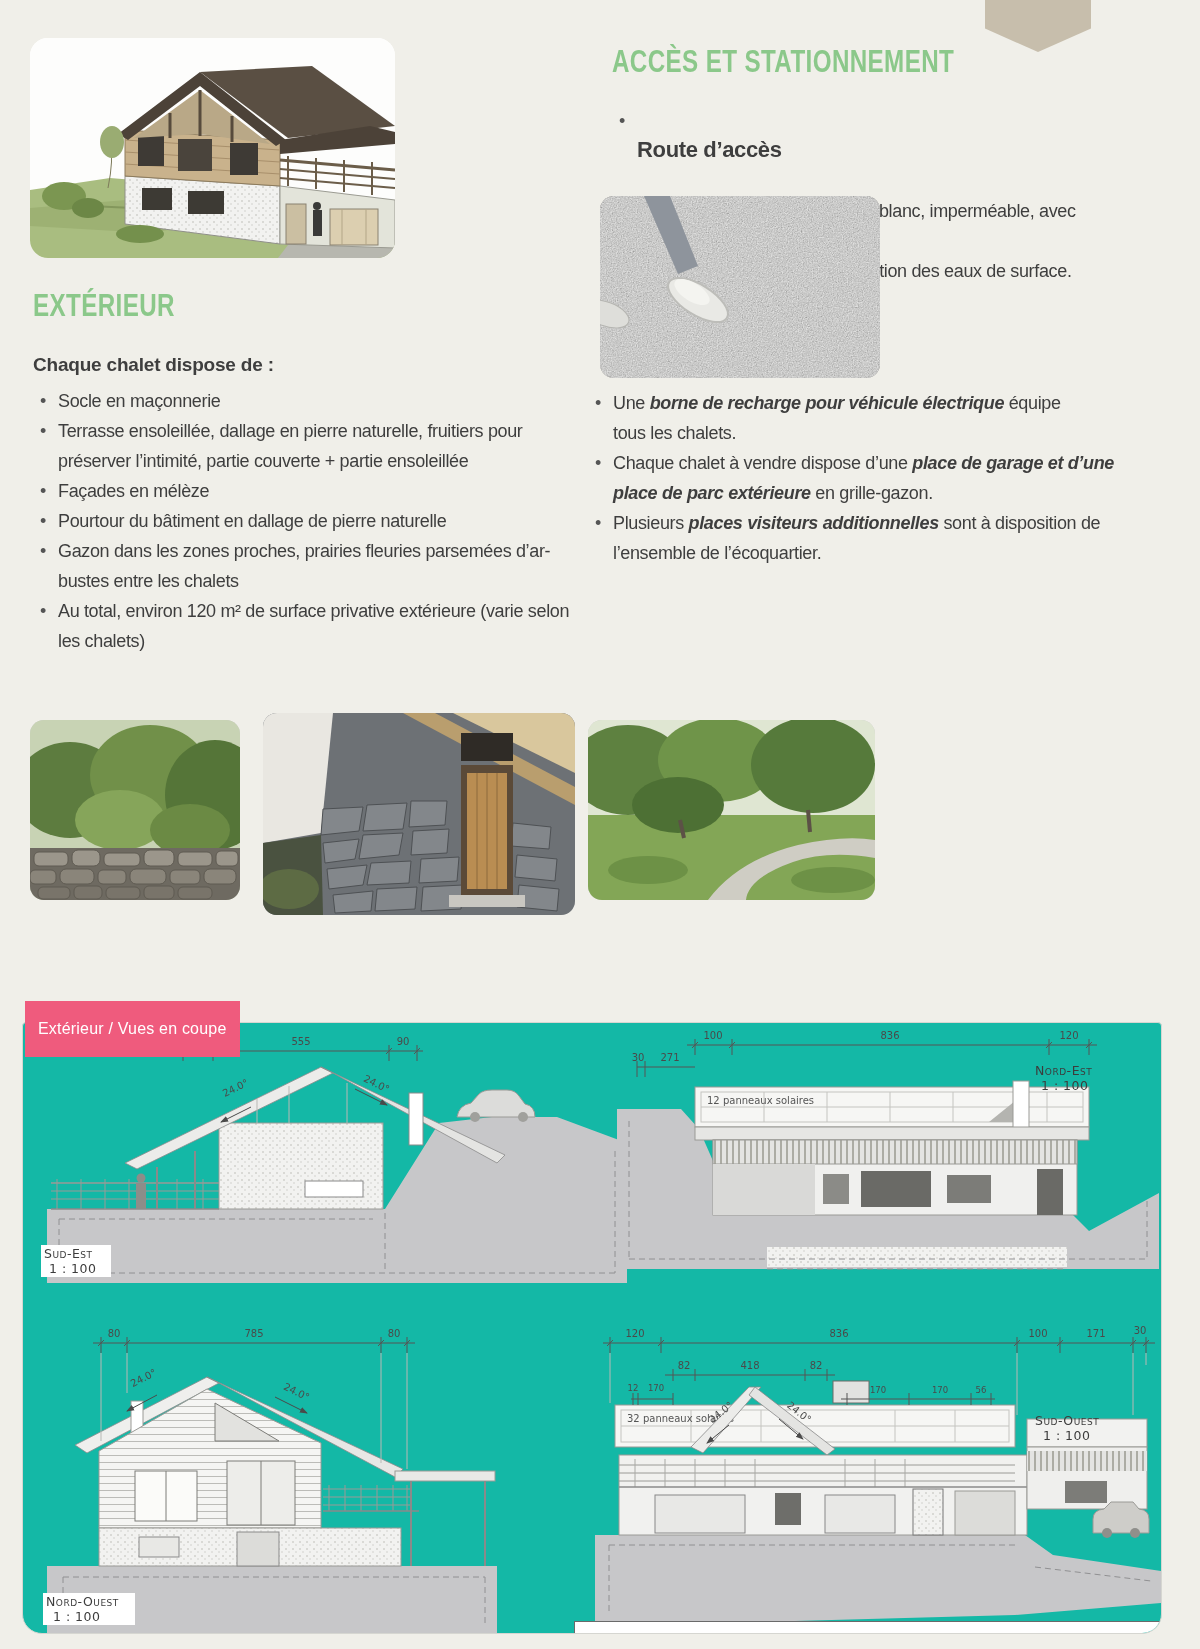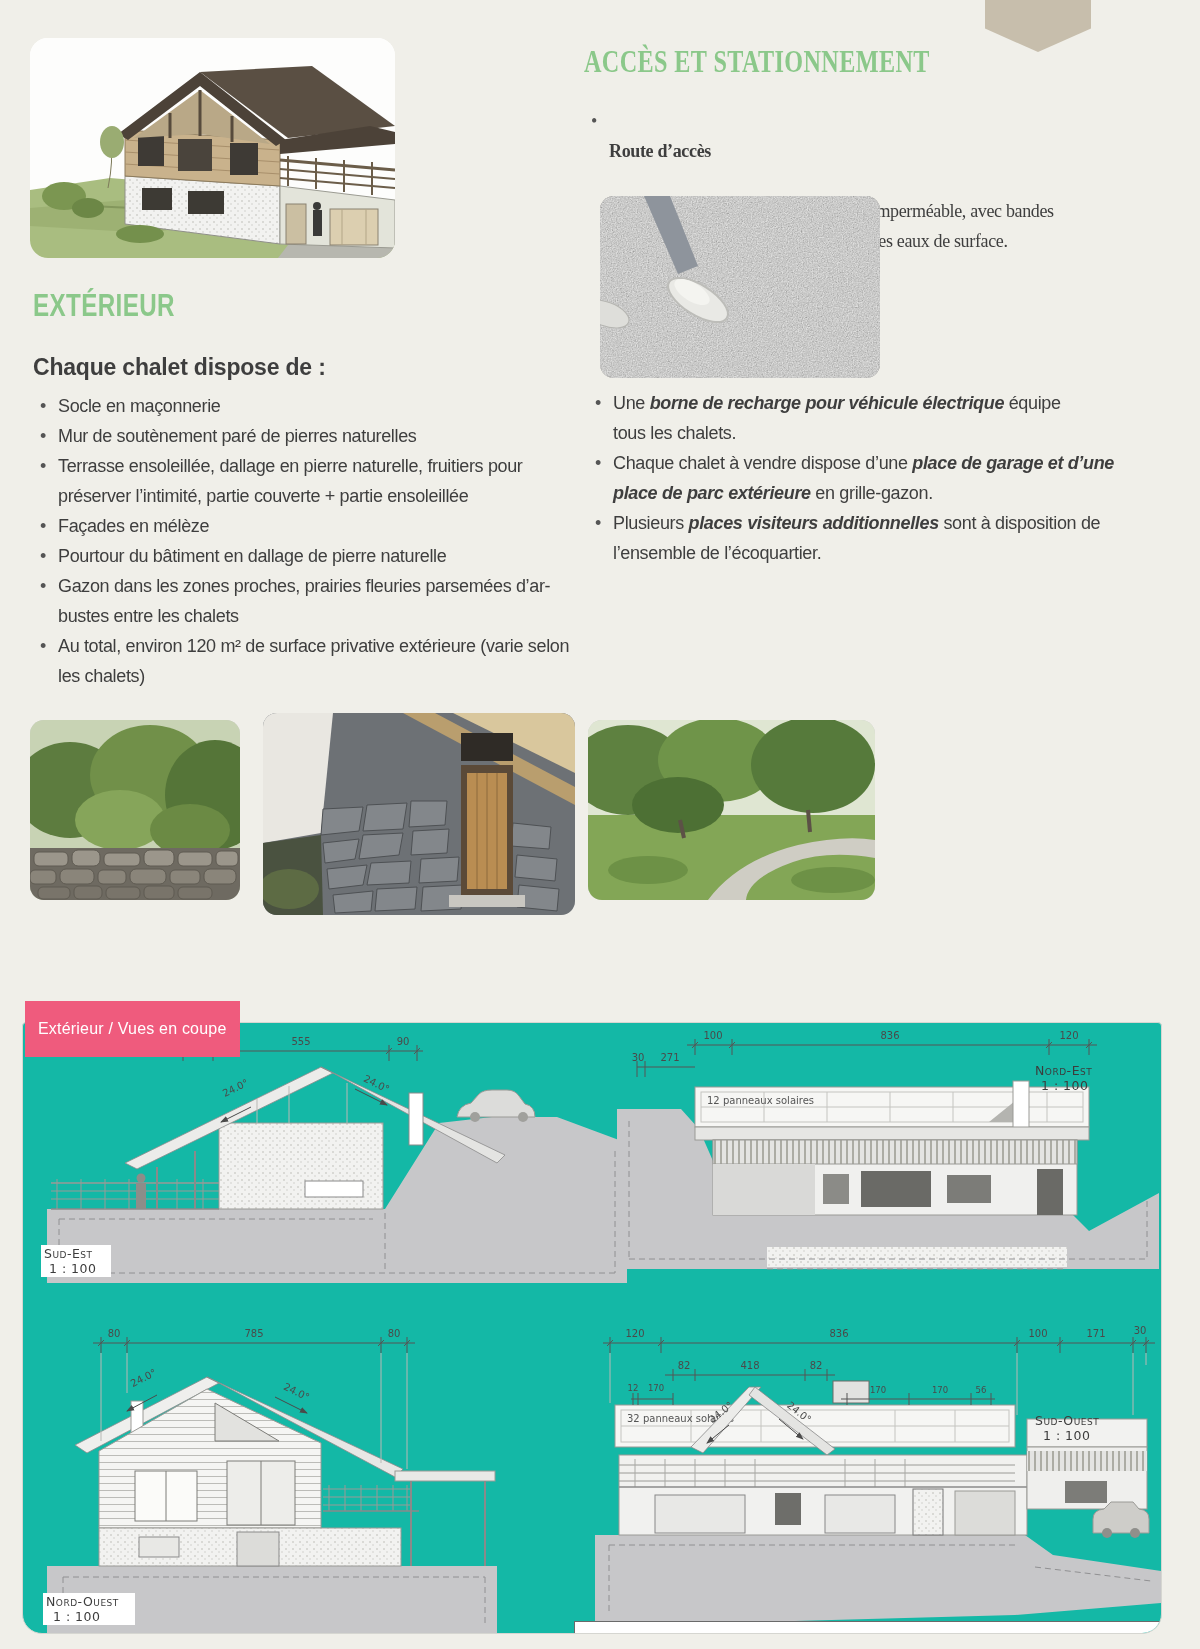--- a/index.html
+++ b/index.html
@@ -11,32 +11,32 @@
   .bookmark { left:985px; top:0; width:106px; height:52px; background:#c7beac;
               clip-path:polygon(0 0,100% 0,100% 55%,50% 100%,0 55%); }
 
   .hero-card { left:30px; top:38px; width:365px; height:220px; border-radius:18px;
                overflow:hidden; background:#fff; }
 
   h2.green { color:#8bc88a; font-size:31px; font-weight:700; letter-spacing:.5px;
              transform:scaleX(.78); transform-origin:0 50%; white-space:nowrap; }
 
   .left-col  { left:33px;  top:288px; width:545px; }
-  .right-col { left:584px; top:44px;  width:524px;font-family:Liberation Serif, serif; }
-
-  .intro { font-weight:700; font-size:23px; letter-spacing:-.2px; margin:30px 0 10px; }
+  .right-col { left:612px; top:44px;  width:524px; }
+
+  .intro { font-weight:700; font-size:19px; letter-spacing:-.2px; margin:30px 0 10px; }
 
   ul.blist { list-style:none; }
   ul.blist li { position:relative; padding-left:25px; font-size:18px; line-height:30px;
                 letter-spacing:-.35px; white-space:pre-line; }
   ul.blist li::before { content:"•"; position:absolute; left:7px; top:0; color:#555; }
   .bold { font-weight:700;font-style:italic; }
 
   .route { margin-top:26px; }
-  .route-title { font-weight:700; font-size:18px; line-height:28px; }
+  .route-title { font-weight:700; font-size:22px; line-height:28px; }
   .route-body  { font-size:18px; line-height:30px; letter-spacing:-.35px; white-space:pre-line; }
 
   .right-bullets { left:588px; top:388px; width:528px; }
 
   .photo { position:absolute; border-radius:14px; overflow:hidden; background:#ccc; }
   .photo svg { display:block; }
 
   .cutlabel { position:absolute; left:25px; top:1001px; background:#ef5b7d; color:#fff;
               font-size:16px; padding:19px 13px; z-index:3; letter-spacing:.2px; }
 
@@ -162,21 +162,20 @@
 place de parc extérieure</span><span> en grille-gazon.</span></li>
   <li><span>Plusieurs </span><span class="bold">places visiteurs additionnelles</span><span> sont à disposition de
 l’ensemble de l’écoquartier.</span></li>
 </ul>
 
 <div class="abs left-col">
   <h2 class="green">EXTÉRIEUR</h2>
   <p class="intro">Chaque chalet dispose de :</p>
   <ul class="blist">
     <li>Socle en maçonnerie</li>
-    <li>Mur de soutènement paré de pierres naturelles</li>
     <li>Terrasse ensoleillée, dallage en pierre naturelle, fruitiers pour
 préserver l’intimité, partie couverte + partie ensoleillée</li>
     <li>Façades en mélèze</li>
     <li>Pourtour du bâtiment en dallage de pierre naturelle</li>
     <li>Gazon dans les zones proches, prairies fleuries parsemées d’ar-
 bustes entre les chalets</li>
     <li>Au total, environ 120 m² de surface privative extérieure (varie selon
 les chalets)</li>
   </ul>
 </div>

